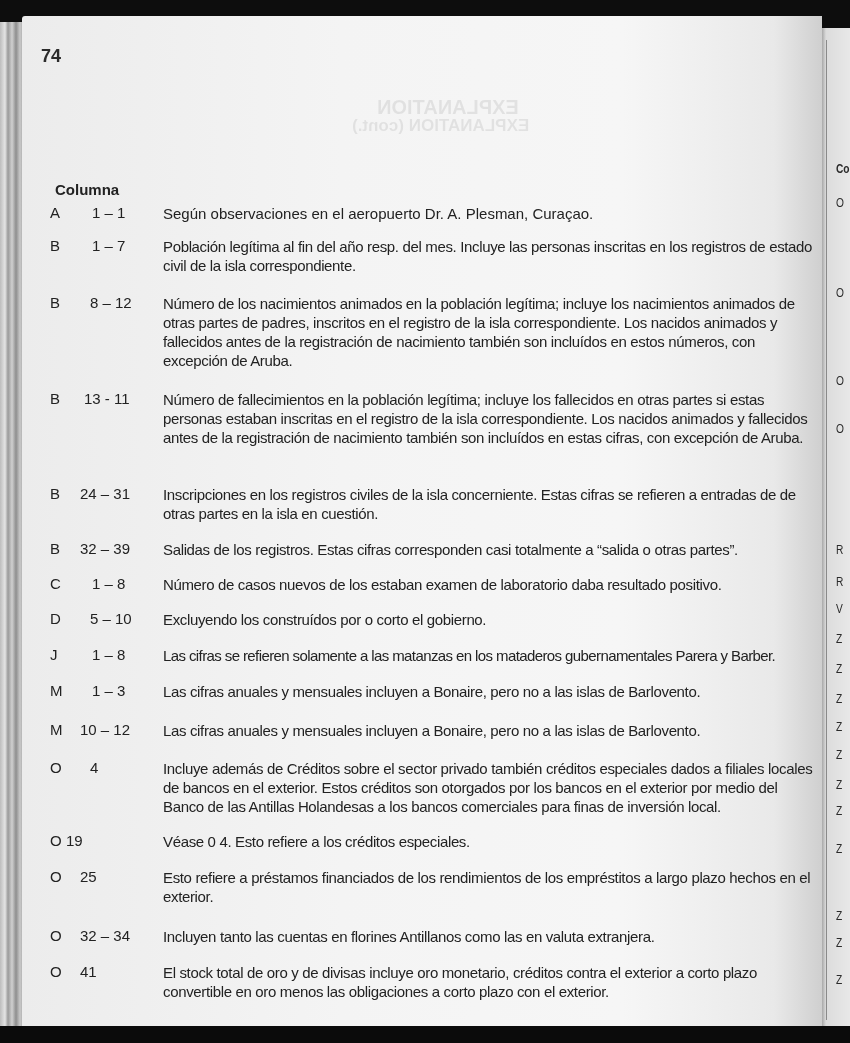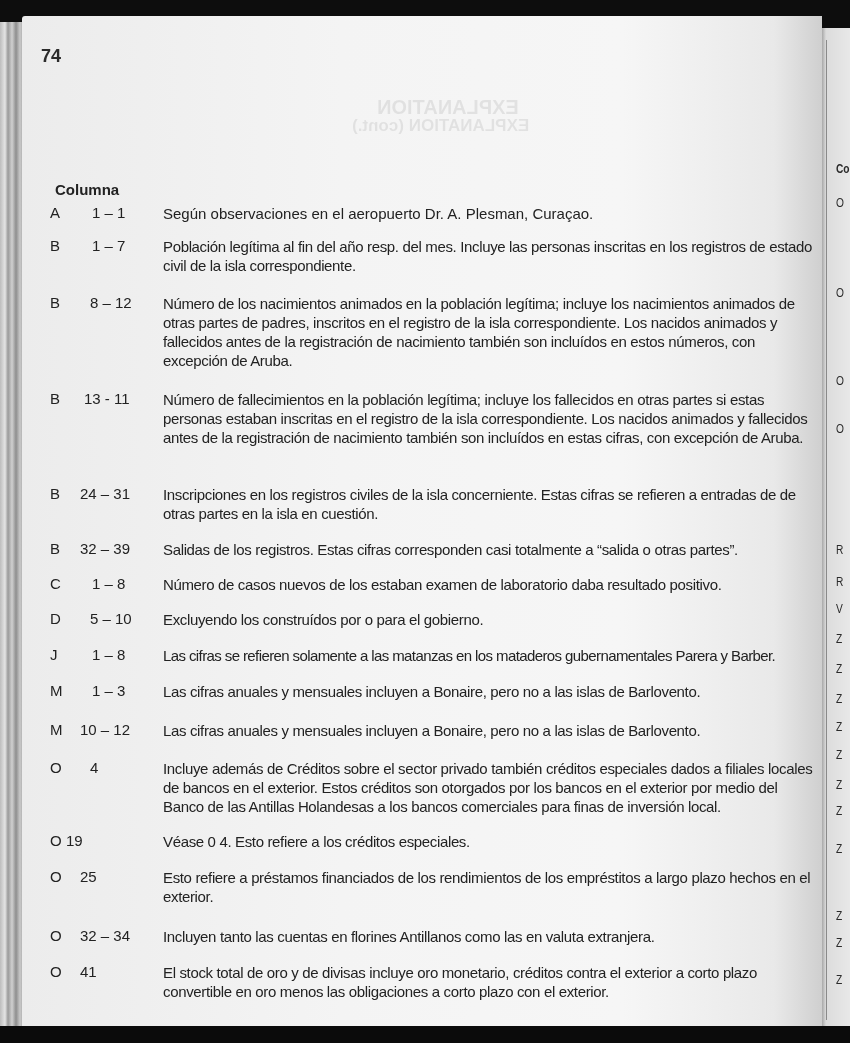--- a/index.html
+++ b/index.html
@@ -108,21 +108,21 @@
         <div class="txt narrow">Salidas de los registros. Estas cifras corresponden casi totalmente a “salida o otras partes”.</div>
       </div>
       <div class="entry" style="top:559px;">
         <span class="ltr">C</span>
         <span class="rng" style="left:70px">1 –  8</span>
         <div class="txt narrow">Número de casos nuevos de los estaban examen de laboratorio daba resultado positivo.</div>
       </div>
       <div class="entry" style="top:594px;">
         <span class="ltr">D</span>
         <span class="rng" style="left:68px">5 – 10</span>
-        <div class="txt narrow">Excluyendo los construídos por o para el gobierno.</div>
+        <div class="txt narrow">Excluyendo los construídos por o corto el gobierno.</div>
       </div>
       <div class="entry" style="top:630px;">
         <span class="ltr">J</span>
         <span class="rng" style="left:70px">1 –  8</span>
         <div class="txt narrow" style="letter-spacing:-0.6px">Las cifras se refieren solamente a las matanzas en los mataderos gubernamentales Parera y Barber.</div>
       </div>
       <div class="entry" style="top:666px;">
         <span class="ltr">M</span>
         <span class="rng" style="left:70px">1 –  3</span>
         <div class="txt narrow">Las cifras anuales y mensuales incluyen a Bonaire, pero no a las islas de Barlovento.</div>

